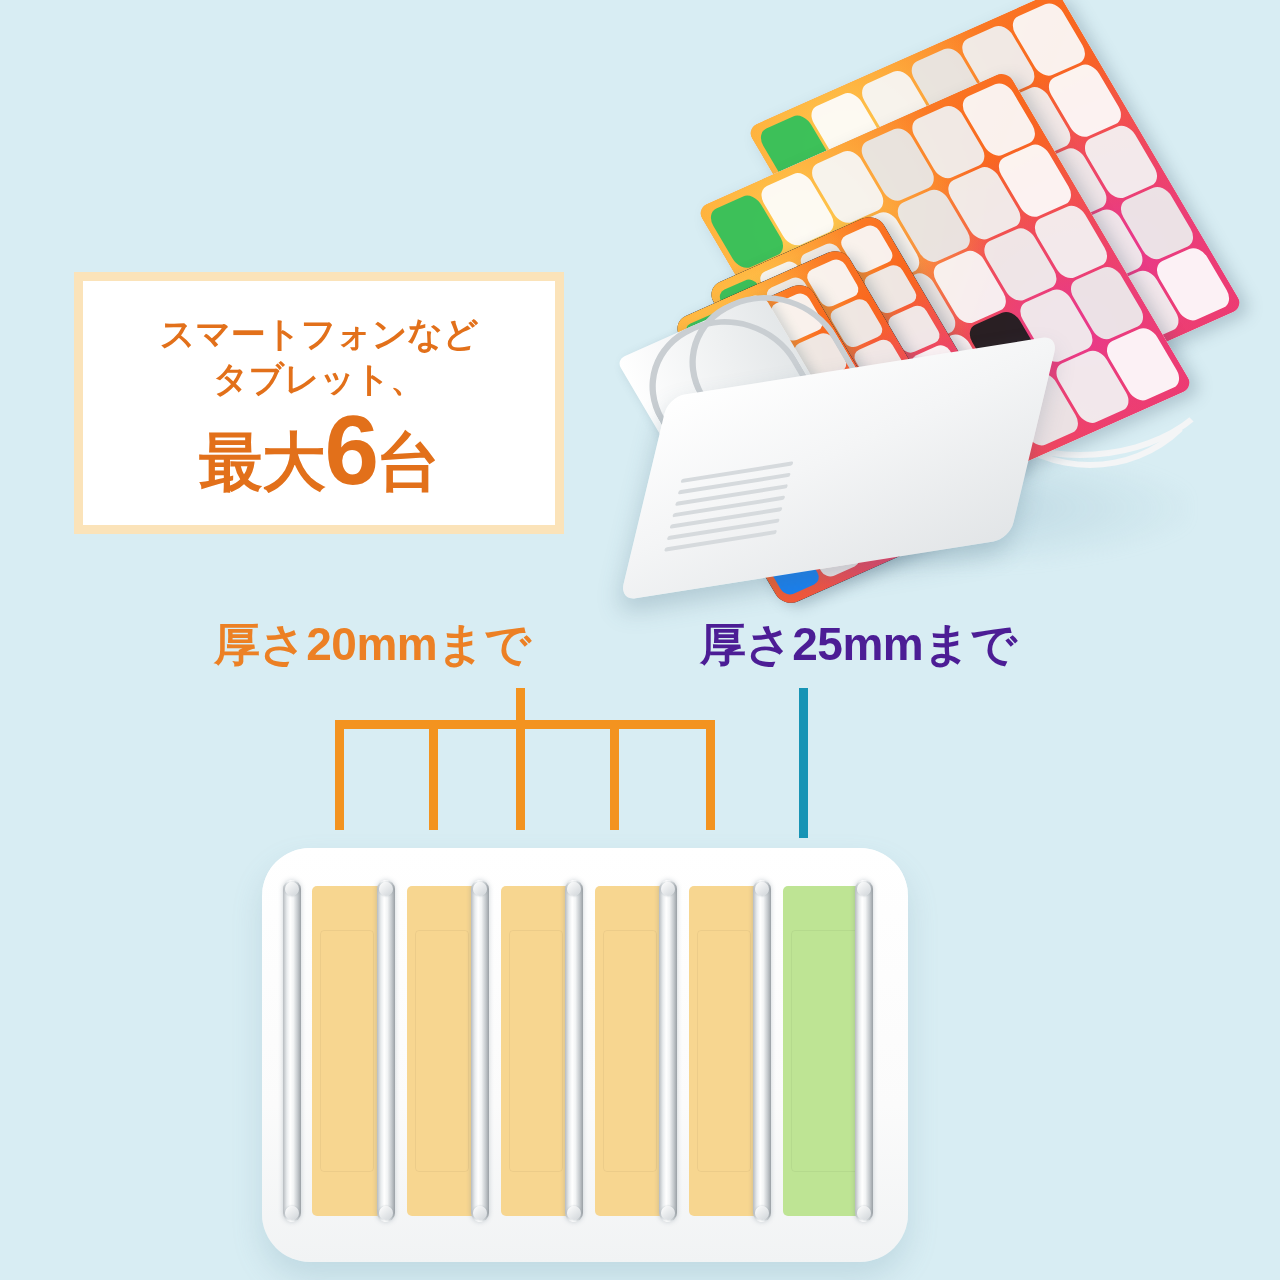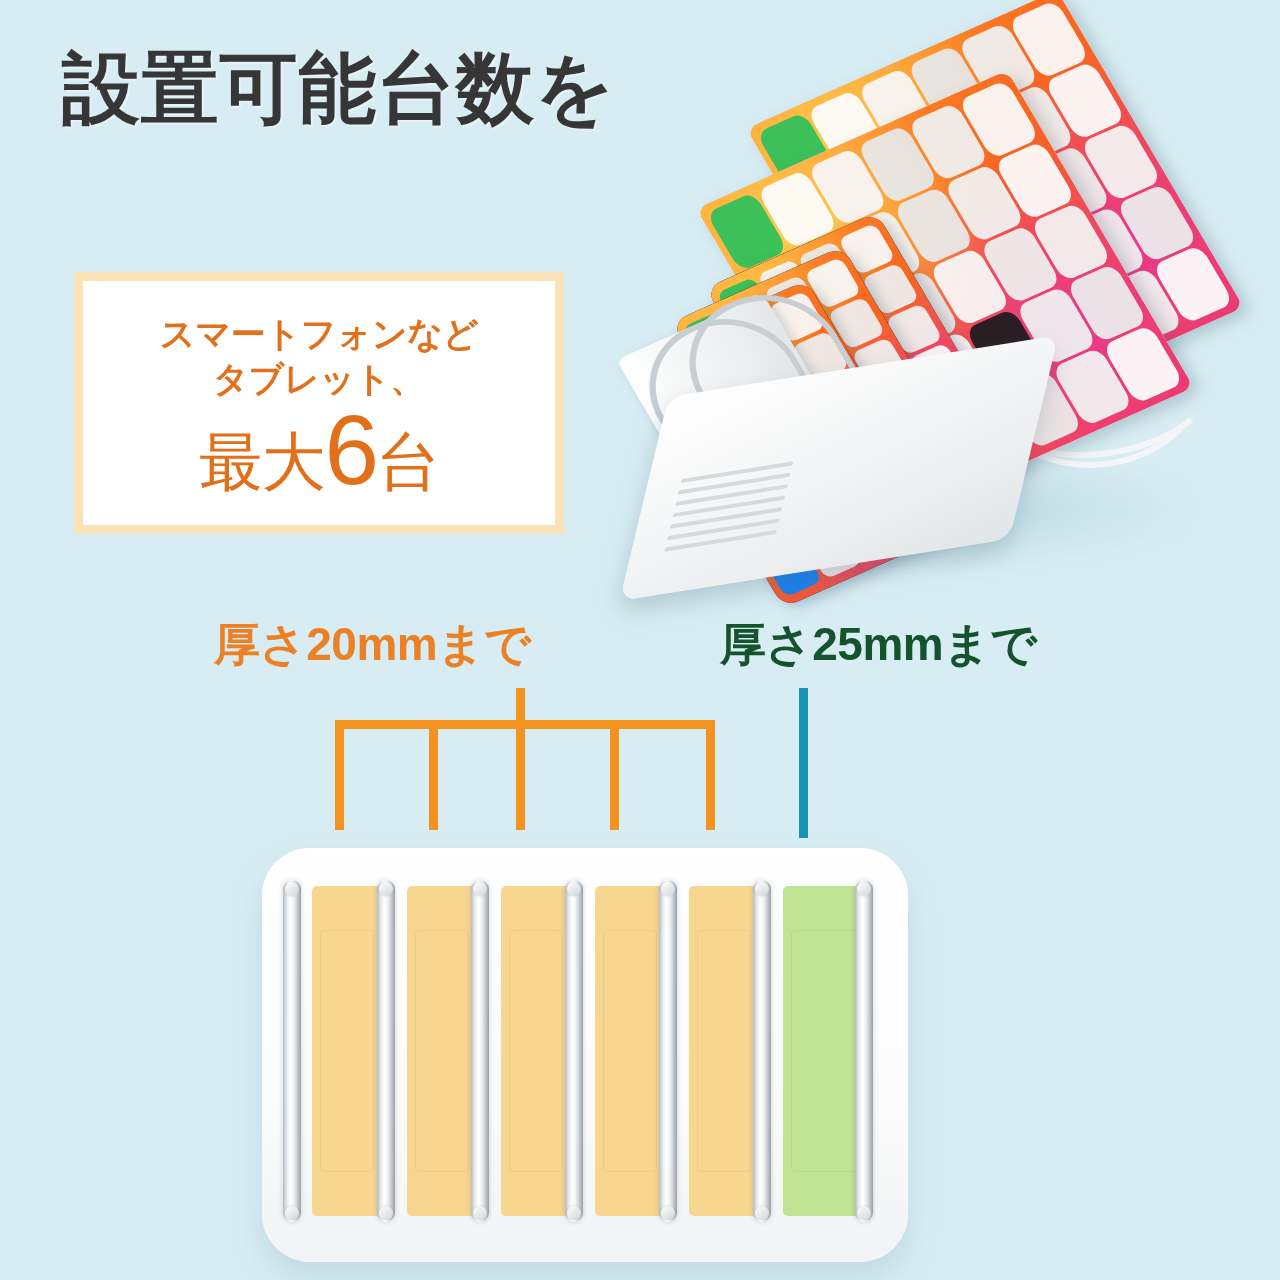--- a/index.html
+++ b/index.html
@@ -27,21 +27,21 @@
     border:9px solid #fbe3b9;
     display:flex; flex-direction:column;
     align-items:center; justify-content:center;
   }
   .callout-sub{
     color:#e2701a; font-weight:bold; font-size:35px;
     line-height:1.26; text-align:center; letter-spacing:-0.01em;
   }
   .callout-sub span{ display:block; }
   .callout-main{
-    margin-top:8px; color:#e2701a; font-weight:normal;
+    margin-top:8px; color:#e2701a; font-weight:bold;
     font-size:64px; line-height:1; display:flex;
     align-items:baseline; letter-spacing:-0.02em;
   }
   .callout-main .big{ font-size:98px; line-height:0.84; letter-spacing:-0.03em; }
 
   
   .photo{ position:absolute; left:630px; top:18px; width:640px; height:560px; }
 
   .ground-shadow{
     position:absolute; left:40px; top:430px; width:520px; height:120px;
@@ -122,21 +122,21 @@
   }
 
   
   .diagram{ position:absolute; left:0; top:596px; width:1280px; height:684px; }
 
   .lbl{
     position:absolute; font-weight:bold; font-size:46px; letter-spacing:-0.01em;
     white-space:nowrap;
   }
   .lbl-20{ left:214px; top:18px; color:#ec8024; }
-  .lbl-25{ left:720px; top:18px; color:#14532d;text-align:right; }
+  .lbl-25{ left:700px; top:18px; color:#4c1d95;text-align:right; }
 
   .bracket{ position:absolute; left:335px; top:92px; width:380px; height:160px; }
   .bracket .riser{ position:absolute; left:181px; top:0; width:9px; height:40px; background:#f3931f; }
   .bracket .bar{ position:absolute; left:0; top:32px; width:380px; height:9px; background:#f3931f; }
   .bracket .tick{ position:absolute; top:32px; width:9px; height:110px; background:#f3931f; }
 
   .teal-stem{ position:absolute; left:799px; top:92px; width:9px; height:150px; background:#1794b5; }
 
   .unit{
     position:absolute; left:262px; top:252px; width:646px; height:414px;
@@ -166,21 +166,20 @@
     background:linear-gradient(140deg,#ffffff,#cfd4d8);
     box-shadow:0 0 2px rgba(80,100,115,.35);
   }
   .rod::before{ top:2px; }
   .rod::after{ bottom:2px; }
 </style>
 </head>
 <body>
 
 <div class="headline">
-  <span>設置可能台数を</span>
 </div>
 
 <div class="callout">
   <div class="callout-sub">
     <span>スマートフォンなど</span>
     <span>タブレット、</span>
   </div>
   <div class="callout-main">
     <span>最大</span>
     <span class="big">6</span>

